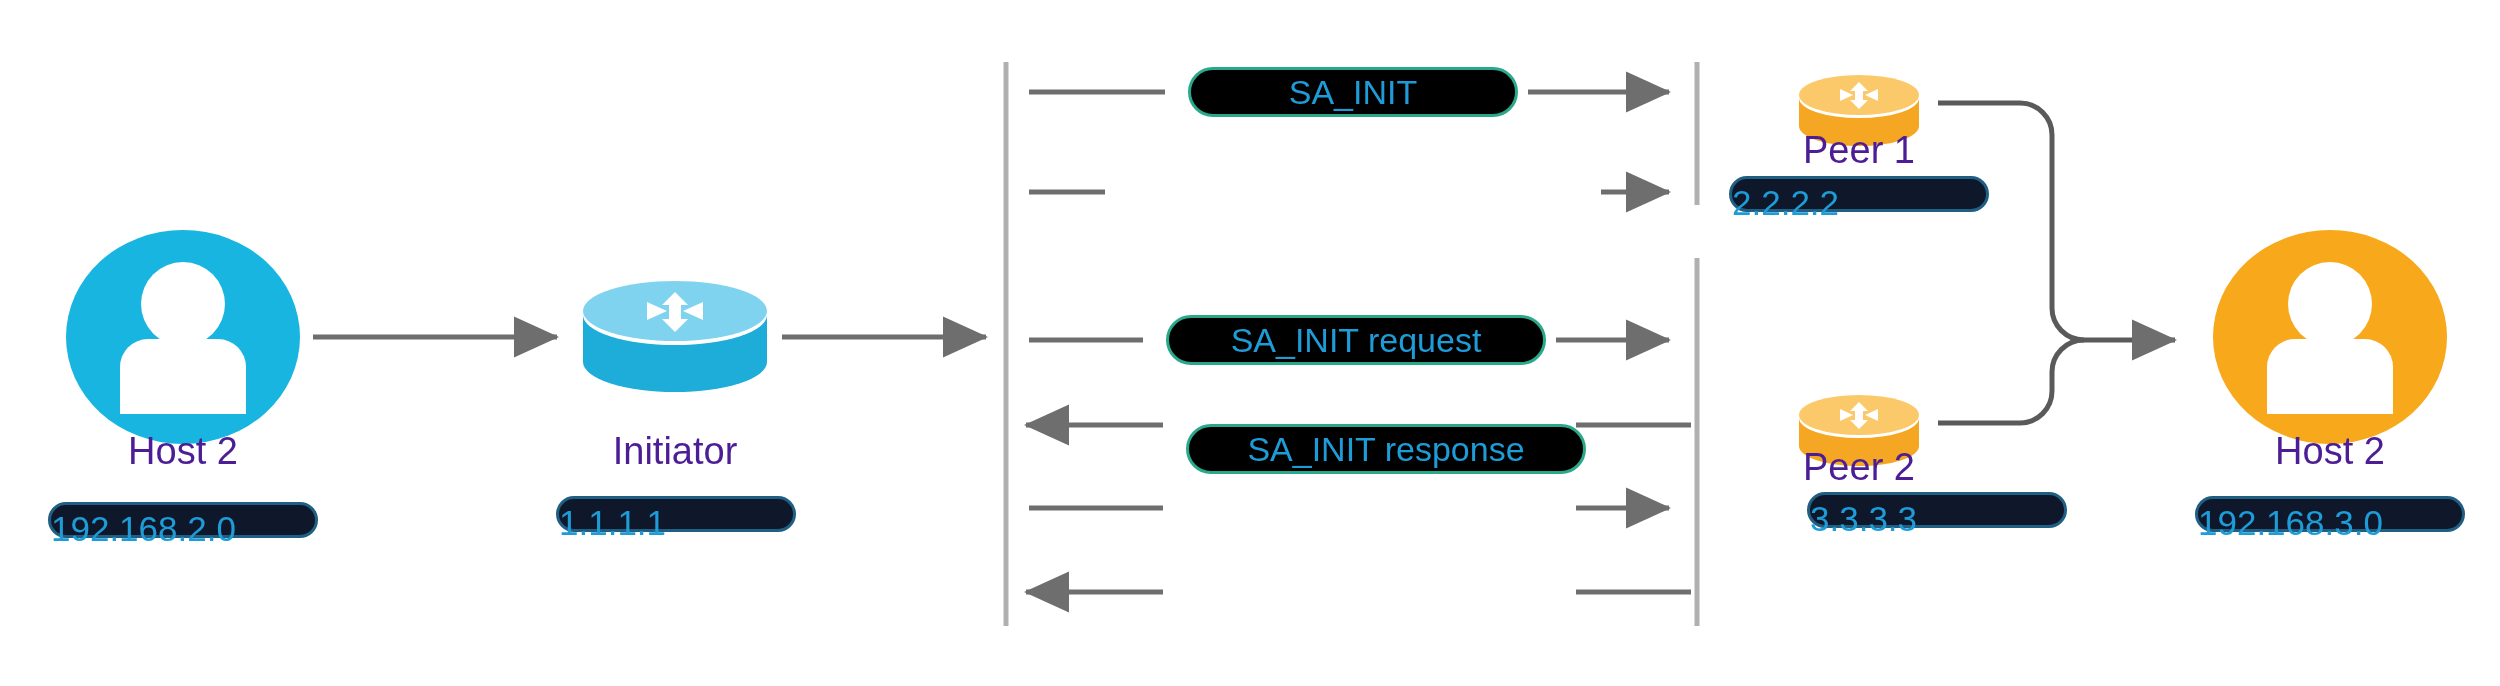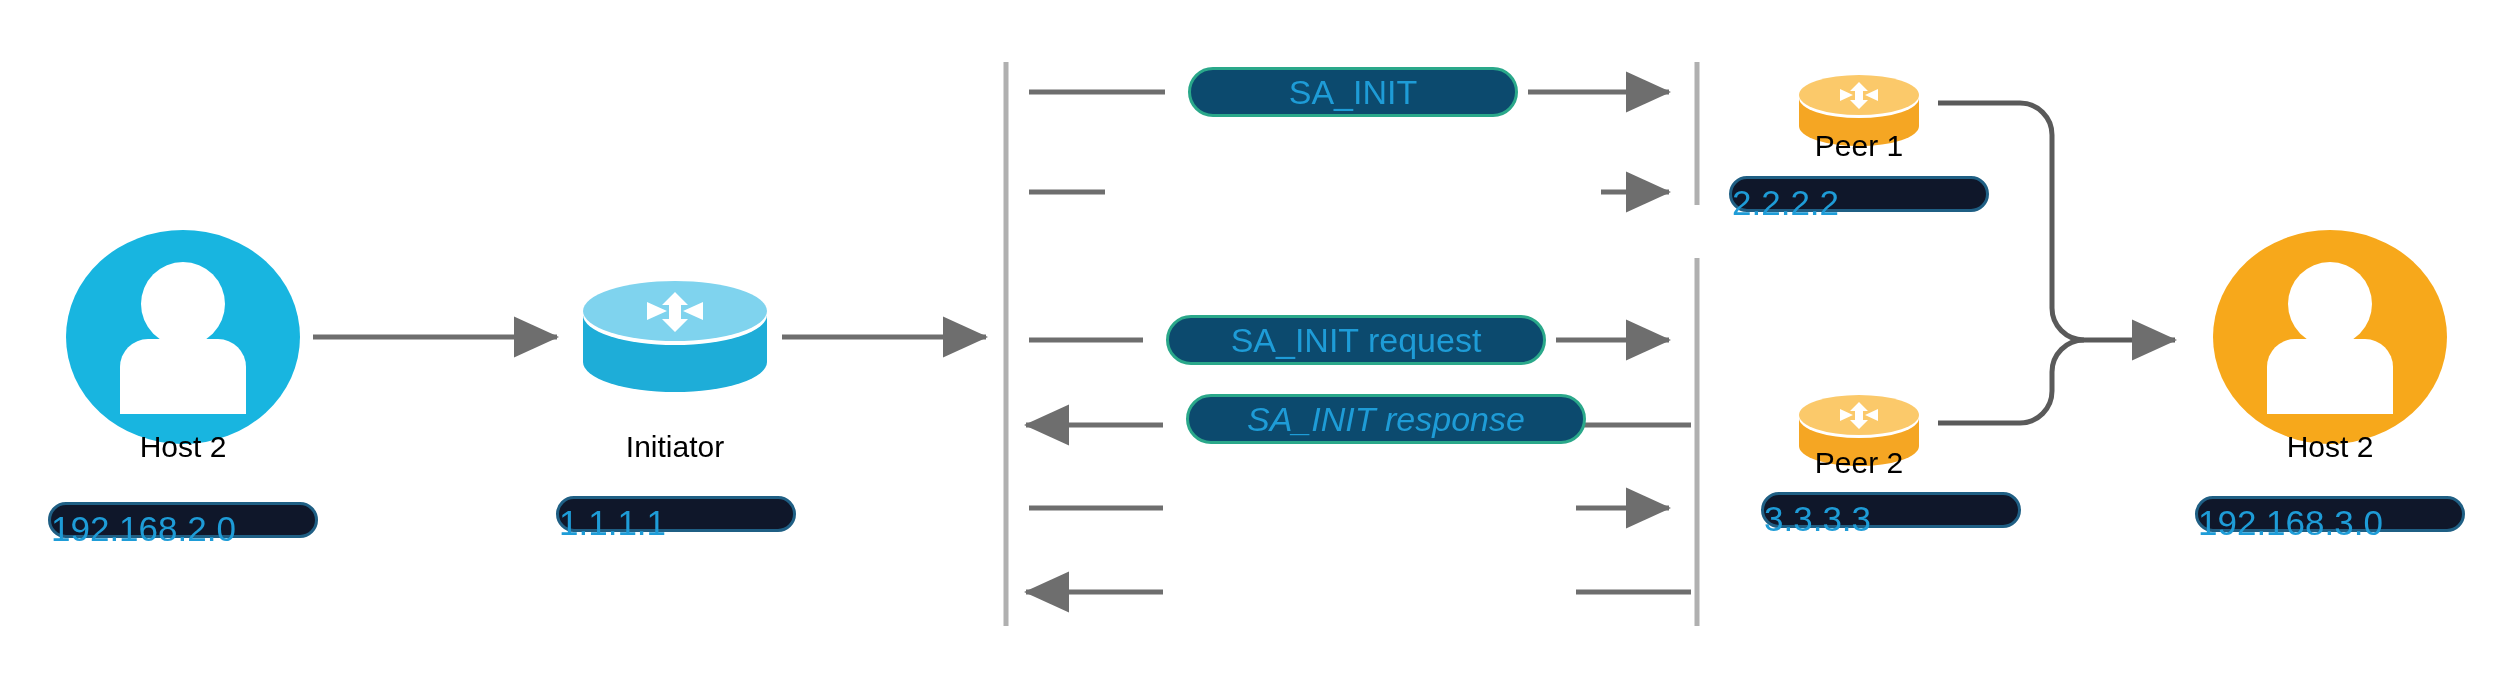--- a/index.html
+++ b/index.html
@@ -23,22 +23,22 @@
     left: 0;
     top: 0;
     width: 2500px;
     height: 686px;
   }
 
   
   .node-label {
     position: absolute;
     text-align: center;
-    font-size: 30px;
-    color: #000000;
+    font-size: 38px;
+    color: #4c1d95;
     font-family: "Liberation Sans", sans-serif;
     white-space: nowrap;
     line-height: 1;
   }
 
   
   .addr-badge {
     position: absolute;
     box-sizing: border-box;
     height: 36px;
@@ -55,21 +55,21 @@
 
   
   .msg-pill {
     position: absolute;
     box-sizing: border-box;
     height: 50px;
     line-height: 44px;
     text-align: center;
     border: 3px solid #2aa88a;
     border-radius: 25px;
-    background: #0c4a6e;
+    background: #000000;
     color: #1e9cd7;
     font-size: 34px;
     font-family: "Liberation Sans", sans-serif;
     white-space: nowrap;
   }
 </style>
 </head>
 <body>
 
 <div id="diagram-root">
@@ -165,21 +165,21 @@
 
   <div class="node-label" style="left:33px; top:432px; width:300px;">Host 2</div>
   <div class="node-label" style="left:525px; top:432px; width:300px;">Initiator</div>
   <div class="node-label" style="left:1739px; top:131px; width:240px;">Peer 1</div>
   <div class="node-label" style="left:1739px; top:448px; width:240px;">Peer 2</div>
   <div class="node-label" style="left:2180px; top:432px; width:300px;">Host 2</div>
 
   <div class="addr-badge" style="left:48px; top:502px; width:270px;">192.168.2.0</div>
   <div class="addr-badge" style="left:556px; top:496px; width:240px;">1.1.1.1</div>
   <div class="addr-badge" style="left:1729px; top:176px; width:260px;">2.2.2.2</div>
-  <div class="addr-badge" style="left:1761px; top:492px; width:260px;">3.3.3.3</div>
+  <div class="addr-badge" style="left:1807px; top:492px; width:260px;">3.3.3.3</div>
   <div class="addr-badge" style="left:2195px; top:496px; width:270px;">192.168.3.0</div>
 
   <div class="msg-pill" style="left:1188px; top:67px; width:330px;">SA_INIT</div>
 
   <div class="msg-pill" style="left:1166px; top:315px; width:380px;">SA_INIT request</div>
-  <div class="msg-pill" style="left:1186px; top:394px; width:400px;font-style:italic;">SA_INIT response</div>
+  <div class="msg-pill" style="left:1186px; top:424px; width:400px;">SA_INIT response</div>
 
 </div>
 
 </body></html>

